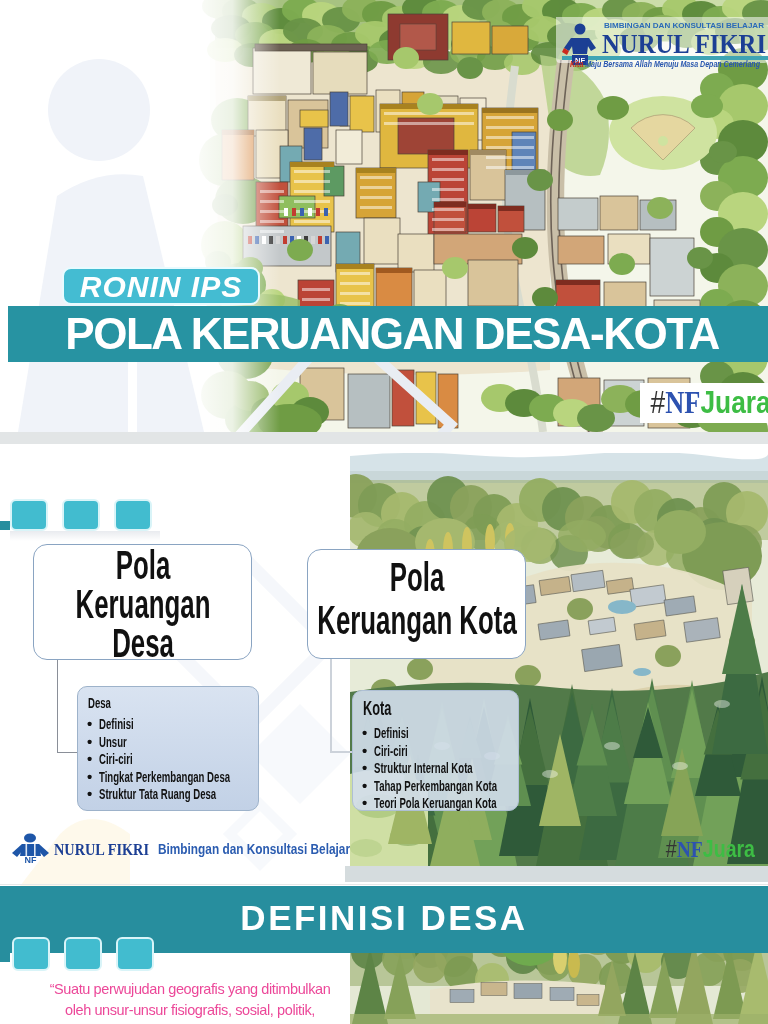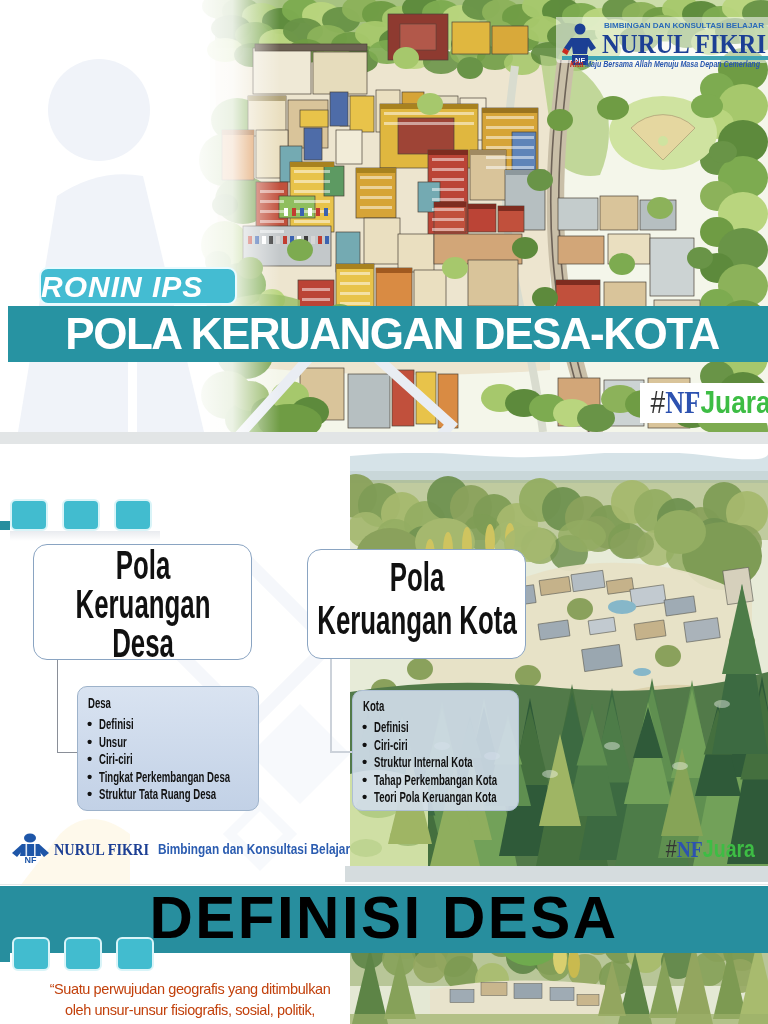--- a/index.html
+++ b/index.html
@@ -332,21 +332,21 @@
         <path d="M15 21 L8 31 L13 34 L18 26 Z" fill="#1c3f94"></path>
         <path d="M33 21 L40 31 L35 34 L30 26 Z" fill="#1c3f94"></path>
         <path d="M8 31 L13 34 L11 38 L6 35 Z" fill="#cc2a1e"></path>
         <rect x="16" y="38" width="16" height="10" fill="#1c3f94"></rect>
         <text x="24" y="46" font-family="Liberation Sans, sans-serif" font-size="7.5" font-weight="bold" fill="#ffffff" text-anchor="middle">NF</text>
         <text x="48" y="11" font-family="Liberation Sans, sans-serif" font-size="8" font-weight="bold" fill="#2a6ab8" textLength="160" lengthAdjust="spacingAndGlyphs">BIMBINGAN DAN KONSULTASI BELAJAR</text>
         <text x="46" y="36" font-family="Liberation Serif, serif" font-size="28" font-weight="bold" fill="#1c3f94" textLength="164" lengthAdjust="spacingAndGlyphs">NURUL FIKRI</text>
         <text x="14" y="50" font-family="Liberation Sans, sans-serif" font-size="8.5" font-weight="bold" font-style="italic" textLength="190" lengthAdjust="spacingAndGlyphs"><tspan fill="#cc2a1e">Kita</tspan><tspan fill="#2a57b0"> Maju Bersama Allah Menuju Masa Depan Cemerlang</tspan></text>
       </svg></div>
 
-  <div class="abs" id="chip" style="left:39px;top:267px;width:198px;height:38px;background:#44bcd2;border:2px solid #e8fbff;border-radius:9px;box-sizing:border-box;">
+  <div class="abs" id="chip" style="left:62px;top:267px;width:198px;height:38px;background:#44bcd2;border:2px solid #e8fbff;border-radius:9px;box-sizing:border-box;text-align:center">
     <span style="font-style:italic;font-weight:bold;color:#fff;font-size:30px;line-height:36px;letter-spacing:1px">RONIN IPS</span>
   </div>
 
   <div class="abs" id="band1" style="left:8px;top:306px;width:768px;height:56px;background:#2793a2;text-align:center">
     <span style="font-weight:bold;color:#fff;font-size:44px;line-height:56px;letter-spacing:-1.5px">POLA KERUANGAN DESA-KOTA</span>
   </div>
 
   <div class="abs" id="nfj1" style="left:640px;top:383px;width:128px;height:40px;background:#fff;text-align:center;white-space:nowrap">
     <span style="font-size:31px;line-height:40px;display:inline-block;transform:scaleX(0.85);transform-origin:center"><span style="color:#333">#</span><span style="color:#2d52b0;font-family:'Liberation Serif',serif;font-weight:bold">NF</span><span style="color:#3dbd44;font-weight:bold">Juara</span></span>
   </div>
@@ -537,21 +537,21 @@
     <ul style="margin:4px 0 0 0;padding-left:21px;list-style:none;font-size:15px;font-weight:bold;line-height:17.5px">
       <li><span style="position:absolute;margin-left:-12px">•</span><span class="condl">Definisi</span></li>
       <li><span style="position:absolute;margin-left:-12px">•</span><span class="condl">Unsur</span></li>
       <li><span style="position:absolute;margin-left:-12px">•</span><span class="condl">Ciri-ciri</span></li>
       <li><span style="position:absolute;margin-left:-12px">•</span><span class="condl">Tingkat Perkembangan Desa</span></li>
       <li><span style="position:absolute;margin-left:-12px">•</span><span class="condl">Struktur Tata Ruang Desa</span></li>
     </ul>
   </div>
 
   <div class="abs" id="subkota" style="left:352px;top:246px;width:167px;height:121px;background:rgba(211,222,236,0.9);border:1px solid #aebfd4;border-radius:10px;box-sizing:border-box;color:#111">
-    <div style="margin:6px 0 0 10px;font-size:15px;font-weight:bold"><span class="condl">Kota</span></div>
+    <div style="margin:6px 0 0 10px;font-size:20px;font-weight:bold"><span class="condl">Kota</span></div>
     <ul style="margin:4px 0 0 0;padding-left:21px;list-style:none;font-size:15px;font-weight:bold;line-height:17.5px">
       <li><span style="position:absolute;margin-left:-12px">•</span><span class="condl">Definisi</span></li>
       <li><span style="position:absolute;margin-left:-12px">•</span><span class="condl">Ciri-ciri</span></li>
       <li><span style="position:absolute;margin-left:-12px">•</span><span class="condl">Struktur Internal Kota</span></li>
       <li><span style="position:absolute;margin-left:-12px">•</span><span class="condl">Tahap Perkembangan Kota</span></li>
       <li><span style="position:absolute;margin-left:-12px">•</span><span class="condl">Teori Pola Keruangan Kota</span></li>
     </ul>
   </div>
 
   <div class="abs" id="s2logo" style="left:6px;top:386px;width:345px;height:34px"><svg width="345" height="34" viewBox="0 0 345 34">
@@ -627,27 +627,27 @@
         <path d="M344 56 L325.0 138 L363.0 138 Z" fill="#93a65f"></path>
         <path d="M380 61 L363.0 133 L397.0 133 Z" fill="#7d9a52"></path>
         <path d="M408 52 L388.0 138 L428.0 138 Z" fill="#a8bb6e"></path>
         <path d="M20 62 L2.0 138 L38.0 138 Z" fill="#5d8446"></path>
         <path d="M50 67 L34.0 133 L66.0 133 Z" fill="#86a159"></path>
         <path d="M262 74 L248.0 130 L276.0 130 Z" fill="#93a65f"></path>
         <rect x="0" y="128" width="418" height="10" fill="#9db06a" fill-opacity="0.7"></rect>
       </svg></div>
 
   <div class="abs" id="band3" style="left:0;top:0;width:768px;height:67px;background:#278e9e;text-align:center">
-    <span style="font-weight:bold;color:#000000;font-size:60px;line-height:63px;letter-spacing:2.5px">DEFINISI DESA</span>
+    <span style="font-weight:bold;color:#ffffff;font-size:35px;line-height:63px;letter-spacing:2.5px">DEFINISI DESA</span>
   </div>
 
   <div class="abs" style="left:0;top:67px;width:10px;height:9px;background:#278e9e"></div>
 
   <div class="abs" style="left:12px;top:51px;width:38px;height:34px;background:#42bccf;border:2px solid #d9f4f8;border-radius:6px;box-sizing:border-box"></div>
 
   <div class="abs" style="left:64px;top:51px;width:38px;height:34px;background:#42bccf;border:2px solid #d9f4f8;border-radius:6px;box-sizing:border-box"></div>
 
   <div class="abs" style="left:116px;top:51px;width:38px;height:34px;background:#42bccf;border:2px solid #d9f4f8;border-radius:6px;box-sizing:border-box"></div>
 
-  <div class="abs" id="s3text" style="left:20px;top:93px;width:340px;text-align:center;color:#c2410c;font-size:14.5px;line-height:21px;letter-spacing:-0.4px">
+  <div class="abs" id="s3text" style="left:20px;top:93px;width:340px;text-align:center;color:#ec4899;font-size:14.5px;line-height:21px;letter-spacing:-0.4px">
     “Suatu perwujudan geografis yang ditimbulkan<br>oleh unsur-unsur fisiografis, sosial, politik,
   </div>
 </div>
 
 </body></html>

